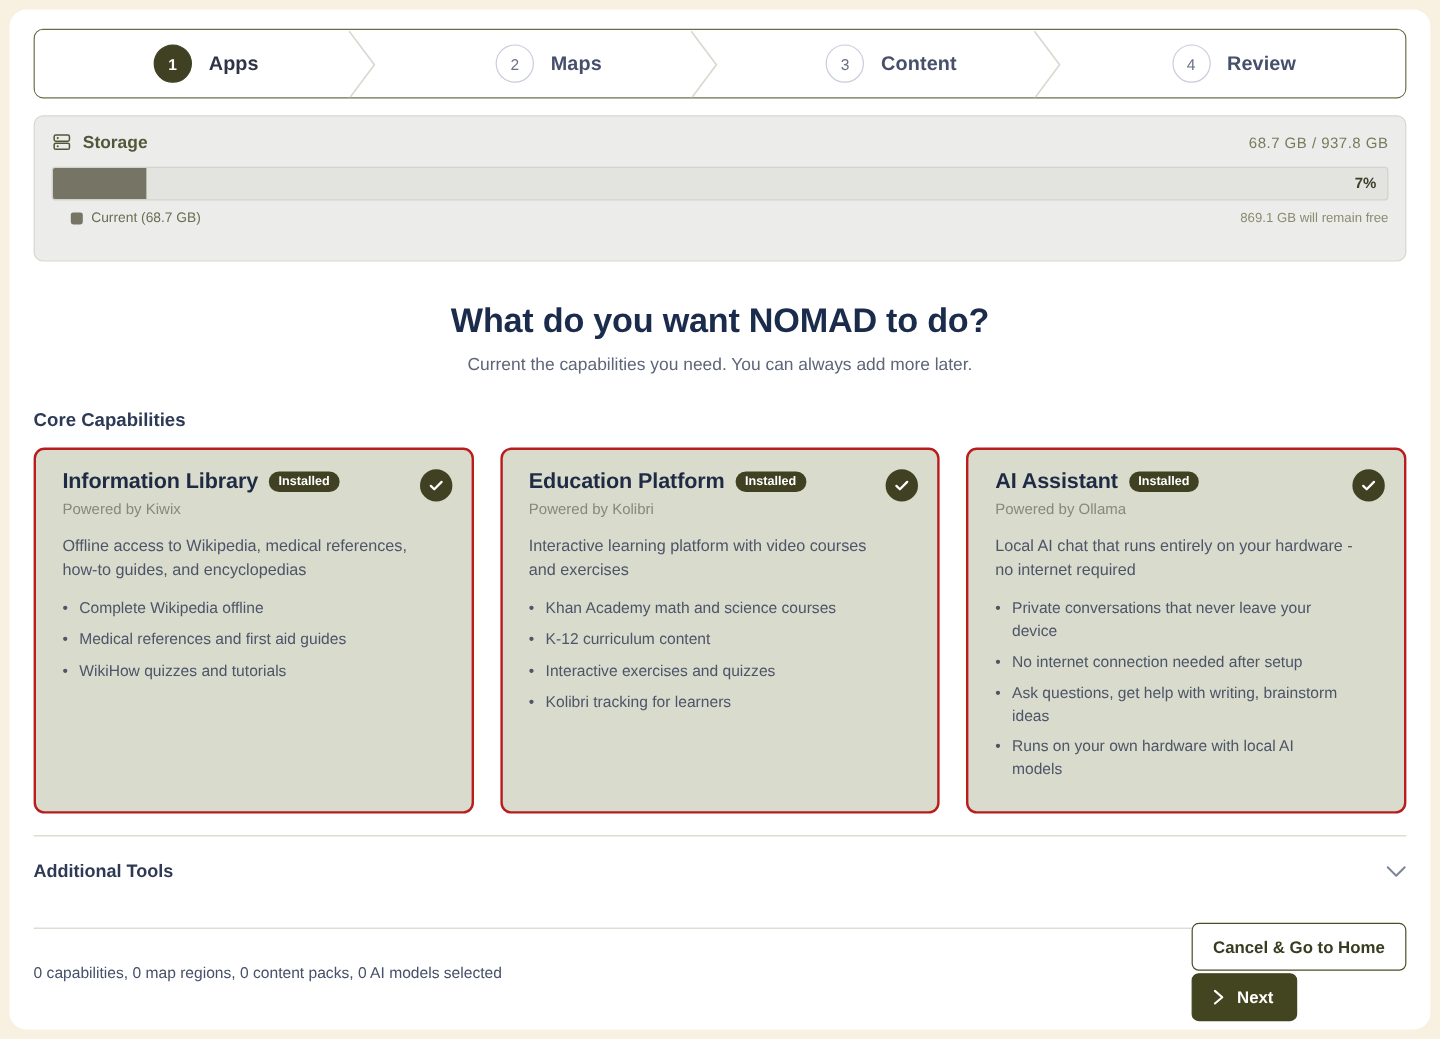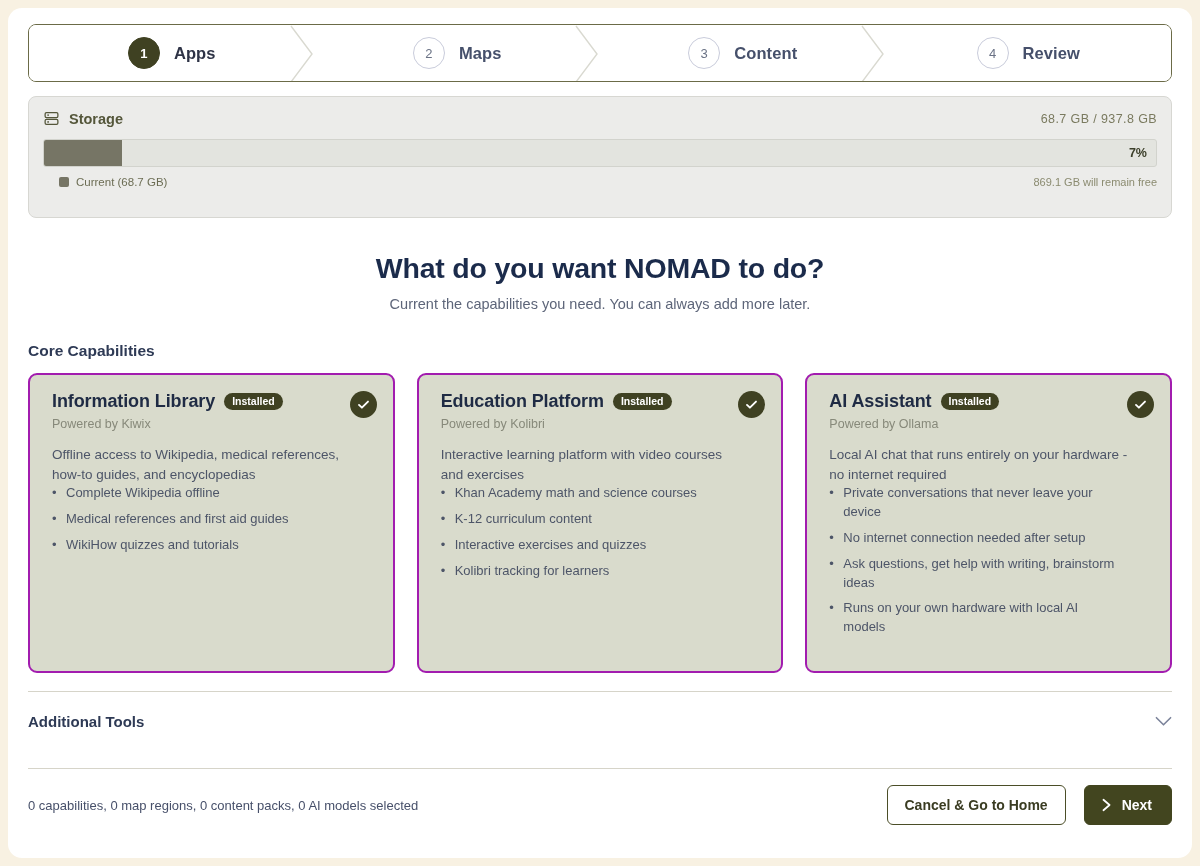--- a/index.html
+++ b/index.html
@@ -166,21 +166,21 @@
   
   .cards {
     margin-top: 13px;
     display: flex;
     gap: 22px;
     align-items: stretch;
   }
   .card {
     flex: 1 1 0;
     background: #d9dbcc;
-    border: 2px solid #a21caf;
+    border: 2px solid #b91c1c;
     border-radius: 9px;
     padding: 16px 18px 18px 22px;
     position: relative;
     min-height: 300px;
   }
   .card-head {
     display: flex;
     align-items: center;
     gap: 9px;
     padding-right: 42px;
@@ -218,20 +218,21 @@
     color: #87897a;
   }
   .card-desc {
     margin-top: 14px;
     font-size: 13.5px;
     color: #4d5568;
     line-height: 1.45;
     max-width: 300px;
   }
   .card-list {
+    margin-top: 14px;
     list-style: none;
   }
   .card-list li {
     font-size: 13px;
     color: #4d5568;
     line-height: 1.45;
     margin-bottom: 7px;
     padding-left: 14px;
     position: relative;
     max-width: 288px;
@@ -268,21 +269,22 @@
     align-items: center;
     justify-content: space-between;
   }
   .footer-status {
     font-size: 13px;
     color: #47506a;
   }
   .footer-actions {
     display: flex;
     align-items: flex-start;
-    gap: 18px;
+    gap: 2px;
+    flex-direction: column;
   }
   .btn-cancel {
     background: #fff;
     border: 1.6px solid #4b4e28;
     border-radius: 6px;
     color: #3a3c22;
     font-size: 14px;
     font-weight: bold;
     padding: 11px 17px;
     font-family: "Liberation Sans", sans-serif;

